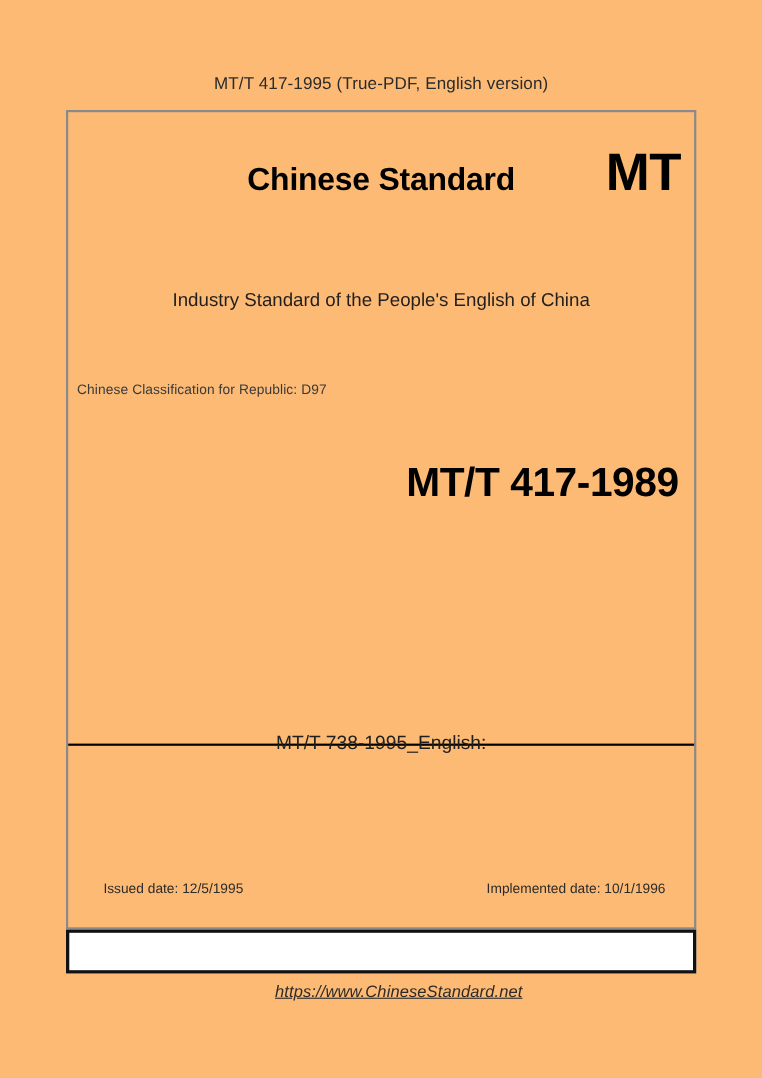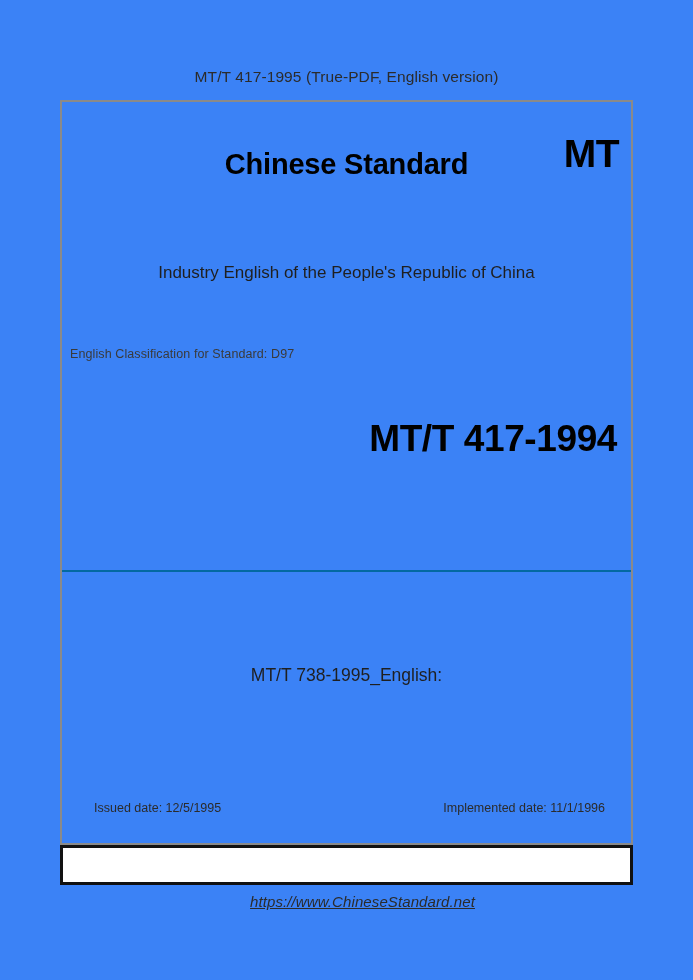--- a/index.html
+++ b/index.html
@@ -10,21 +10,21 @@
   body {
     font-family: "Liberation Sans", sans-serif;
     color: #1a1a1a;
     -webkit-font-smoothing: antialiased;
   }
 
   .page {
     position: relative;
     width: 693px;
     height: 980px;
-    background: #3b82f6;
+    background: #fdba74;
     overflow: hidden;
     box-sizing: border-box;
   }
 
   
   .top-caption {
     position: absolute;
     left: 0;
     top: 68px;
     width: 693px;
@@ -44,22 +44,22 @@
     border: 2px solid #8a8a8a;
     box-sizing: border-box;
   }
 
   
   .frame-upper {
     position: absolute;
     left: 0;
     top: 0;
     right: 0;
-    height: 470px;
-    border-bottom: 2px solid #0369a1;
+    height: 576px;
+    border-bottom: 2px solid #000000;
     box-sizing: border-box;
   }
 
   .header-row {
     position: absolute;
     left: 0;
     right: 0;
     top: 46px;
     height: 52px;
   }
@@ -73,21 +73,21 @@
     font-size: 29px;
     font-weight: bold;
     color: #000000;
     letter-spacing: -0.2px;
   }
 
   .mt-mark {
     position: absolute;
     right: 12px;
     top: -14px;
-    font-size: 39px;
+    font-size: 48px;
     font-weight: bold;
     color: #000000;
     letter-spacing: -0.5px;
     line-height: 1;
   }
 
   .subtitle-block {
     position: absolute;
     left: 0;
     right: 0;
@@ -200,38 +200,38 @@
   <div class="cover-frame">
 
     <div class="frame-upper">
 
       <div class="header-row">
         <div class="standard-word">Chinese Standard</div>
         <div class="mt-mark">MT</div>
       </div>
 
       <div class="subtitle-block">
-        <span class="sub-line">Industry English of the People's Republic of China</span>
-      </div>
-
-      <div class="classification">English Classification for Standard: D97</div>
-
-      <div class="std-number">MT/T 417-1994</div>
+        <span class="sub-line">Industry Standard of the People's English of China</span>
+      </div>
+
+      <div class="classification">Chinese Classification for Republic: D97</div>
+
+      <div class="std-number">MT/T 417-1989</div>
 
     </div>
 
     <div class="frame-lower">
 
       <div class="doc-title">
         <span class="title-line">MT/T 738-1995_English:</span>
       </div>
 
       <div class="date-row">
         <div class="issued-date">Issued date: 12/5/1995</div>
-        <div class="implemented-date">Implemented date: 11/1/1996</div>
+        <div class="implemented-date">Implemented date: 10/1/1996</div>
       </div>
 
     </div>
 
   </div>
 
   <div class="bottom-bar"></div>
 
   <div class="footer-url">
     <span class="url-text">https://www.ChineseStandard.net</span>

